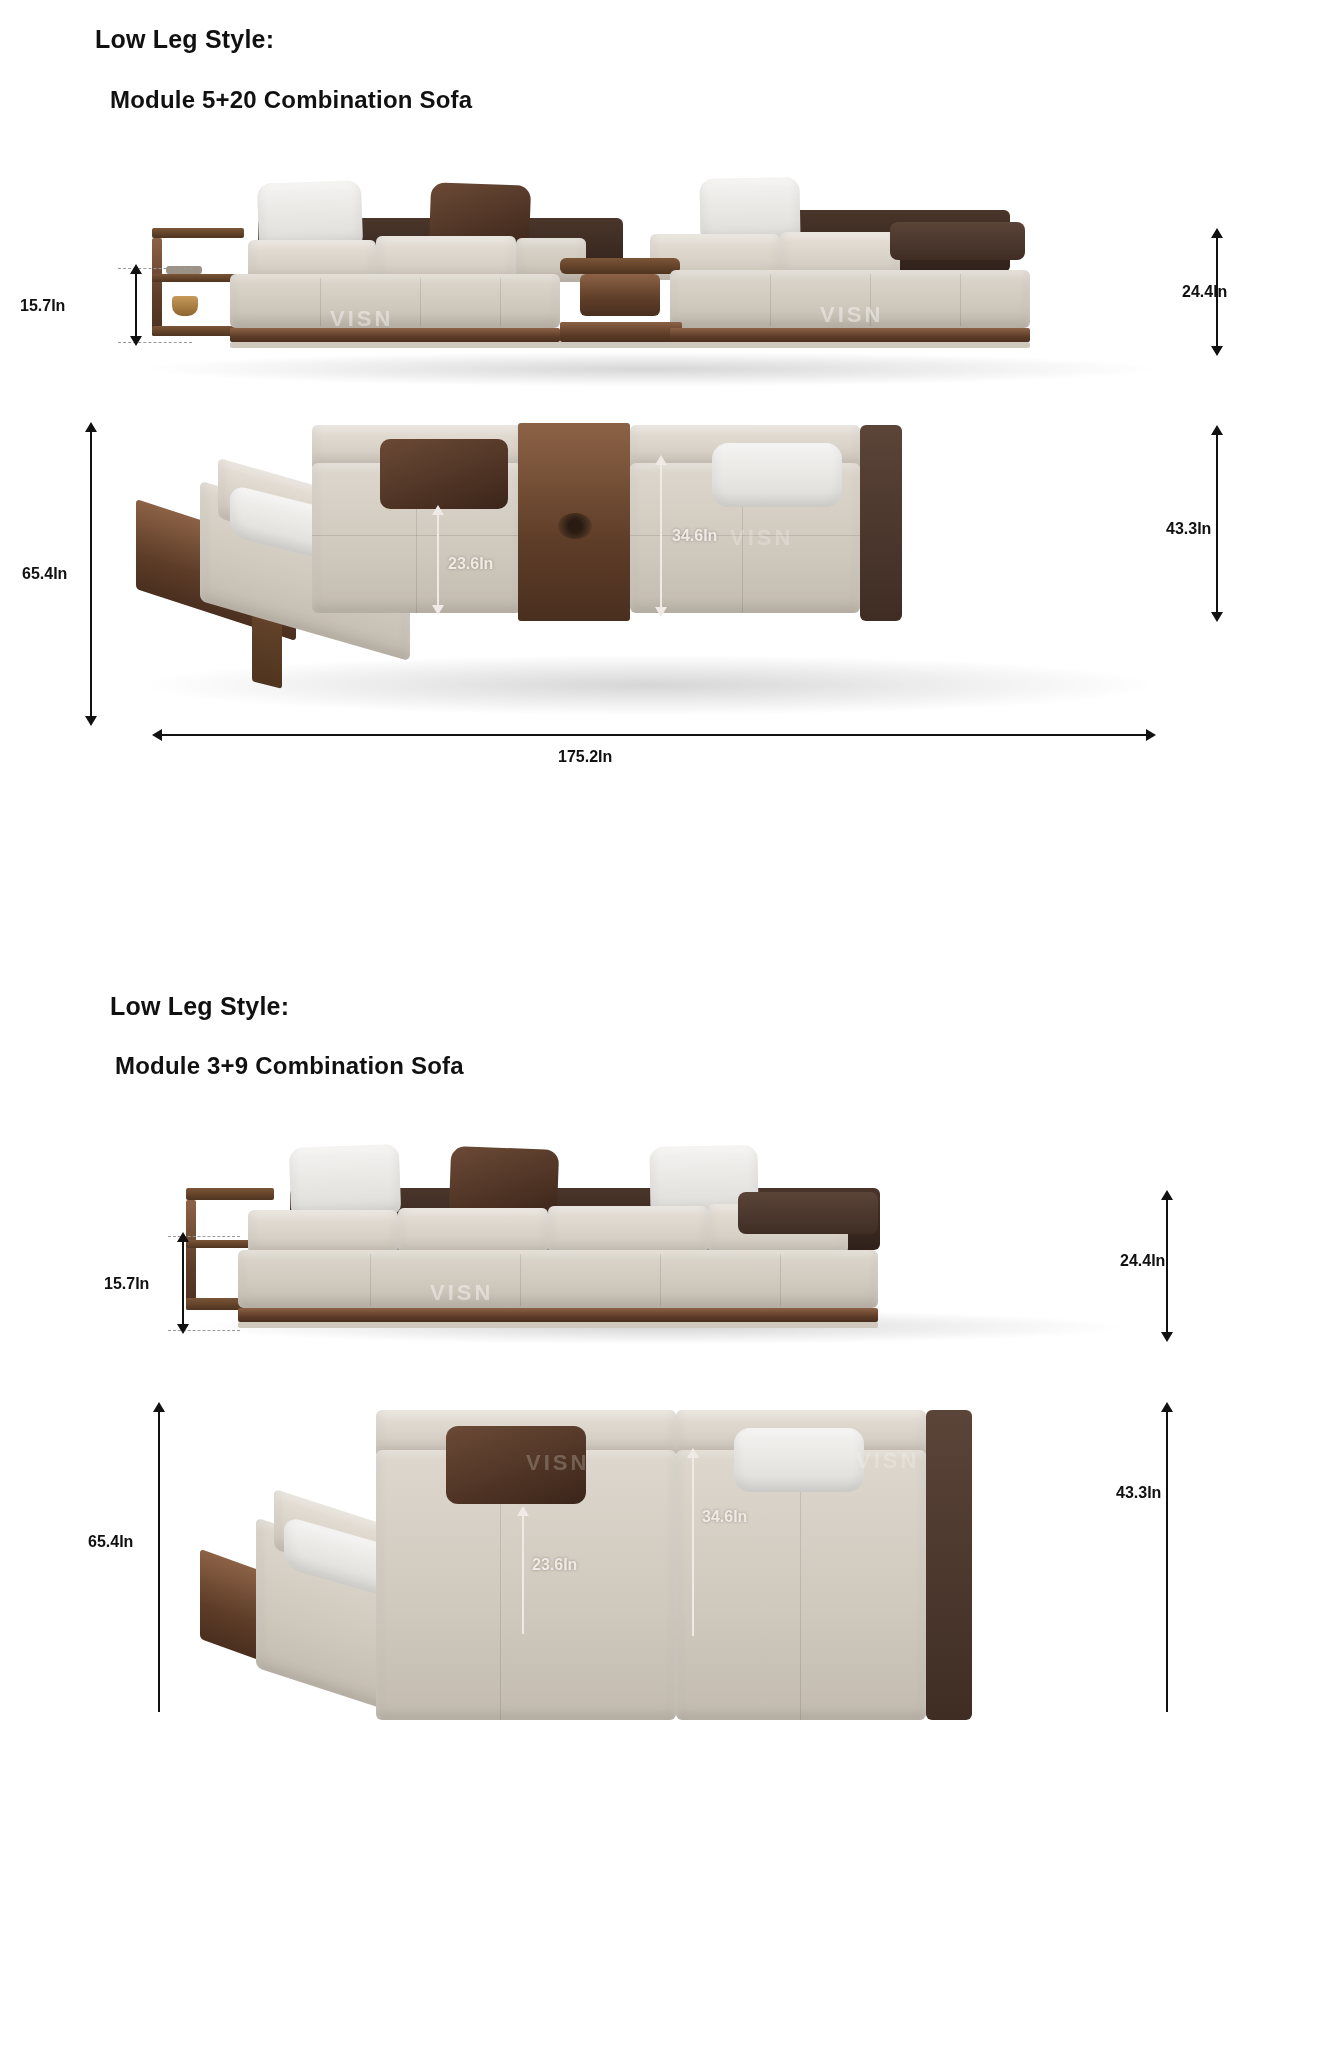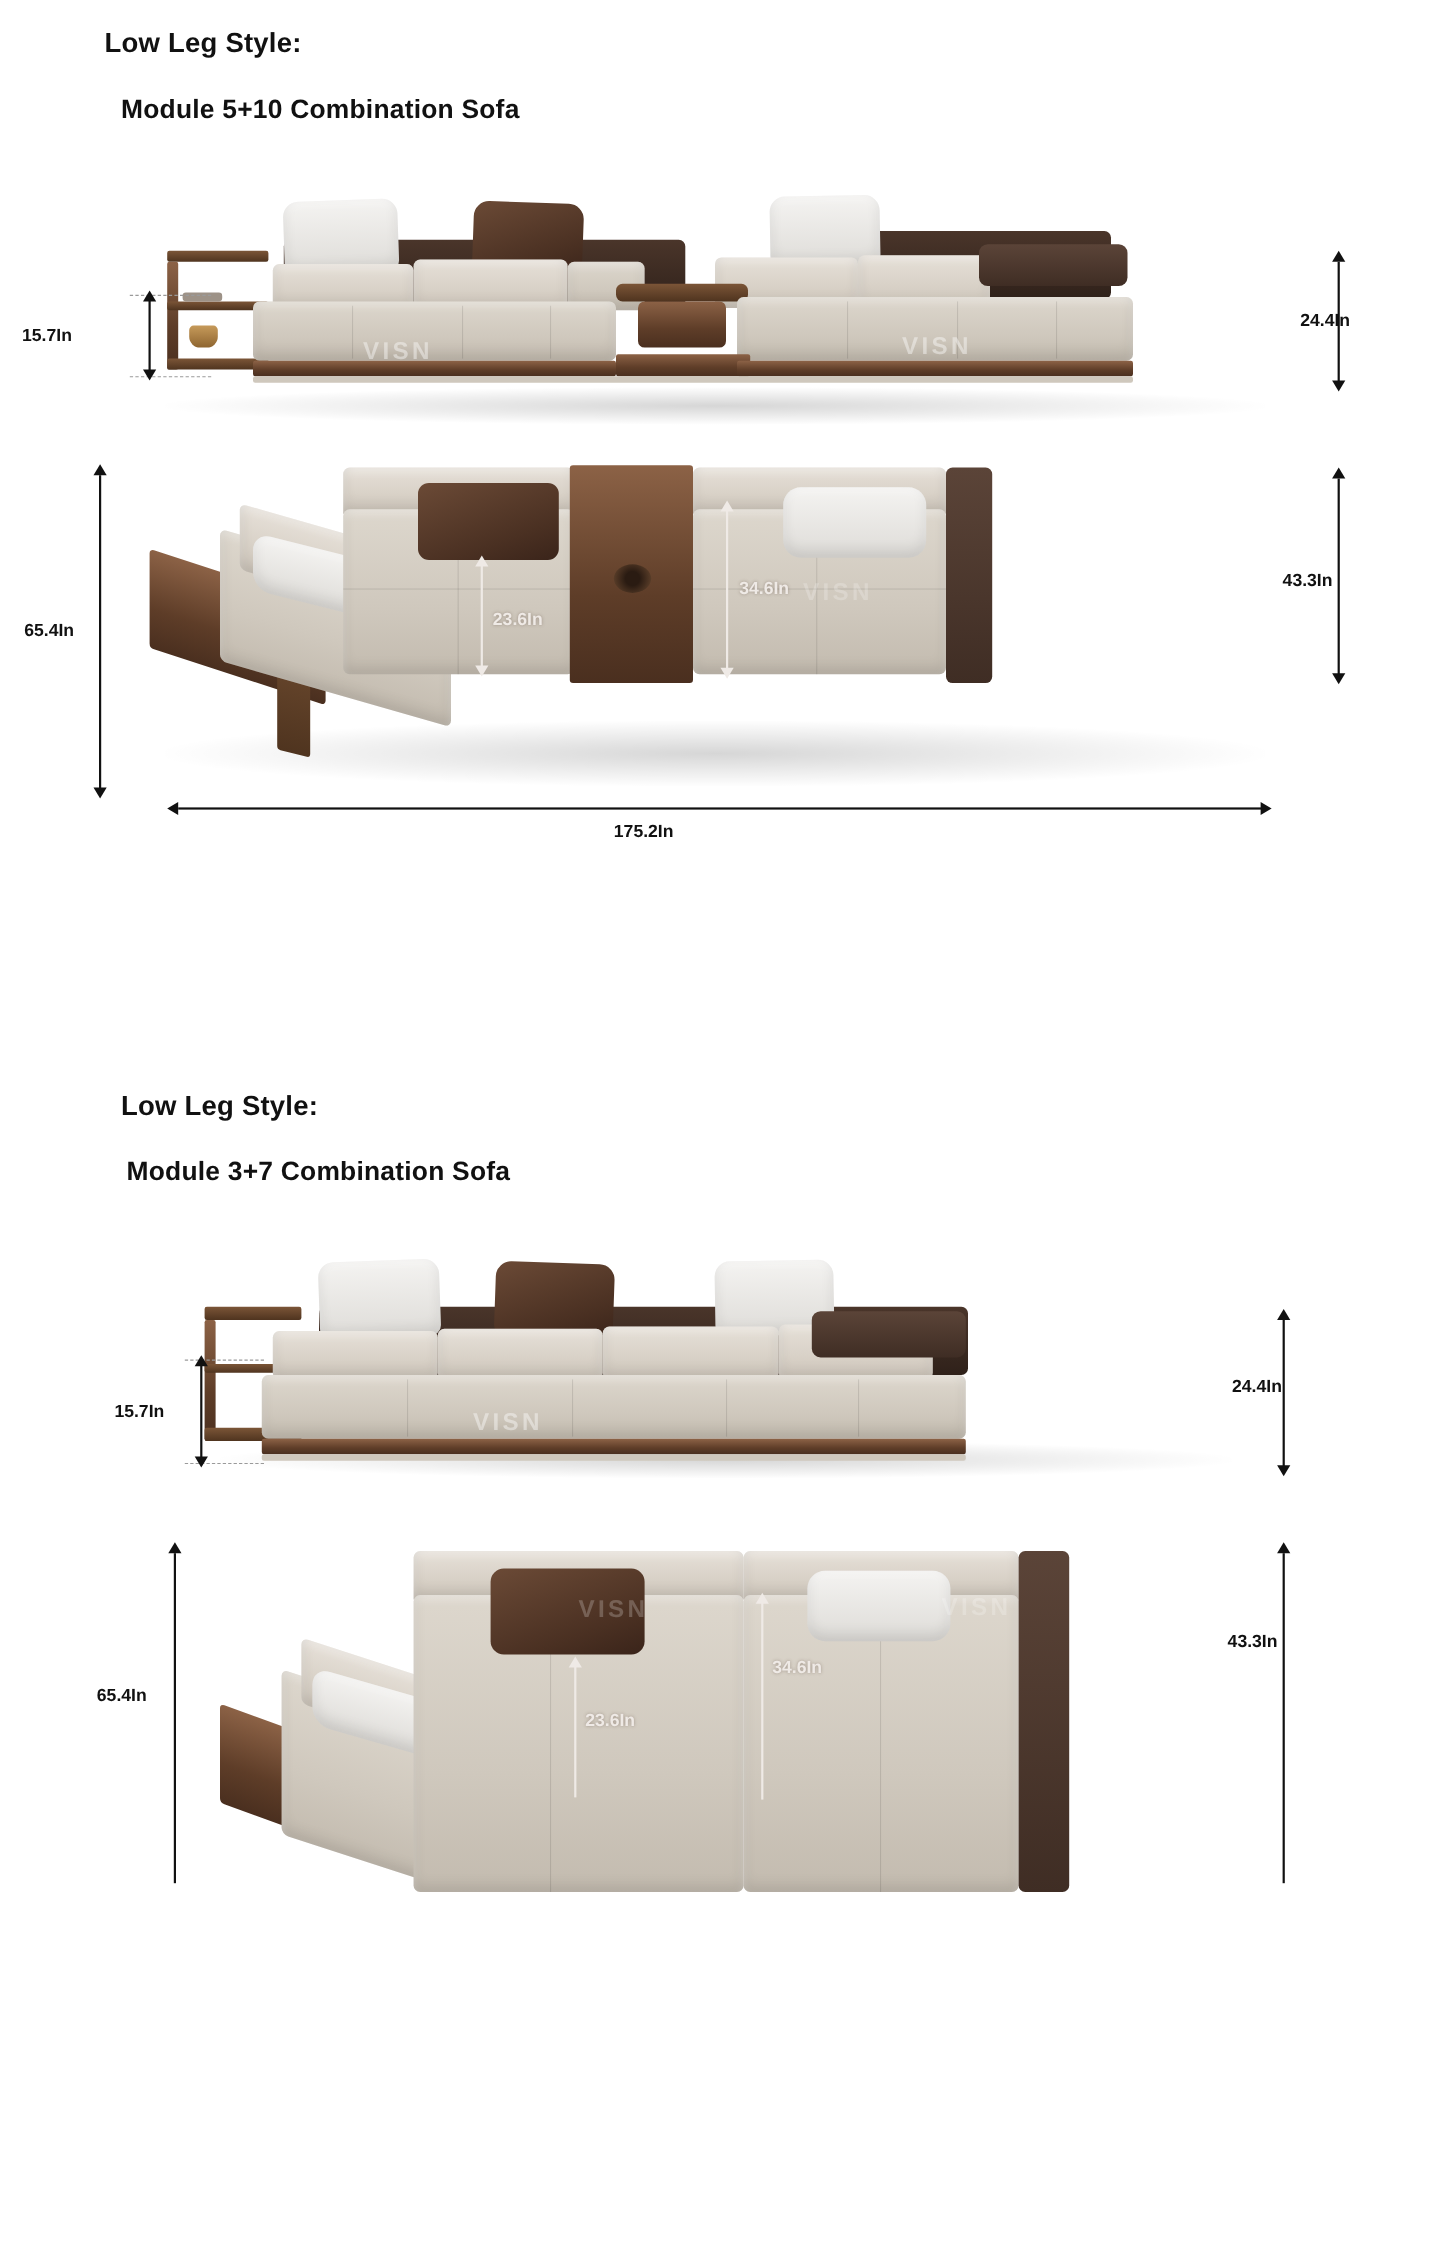--- a/index.html
+++ b/index.html
@@ -42,21 +42,21 @@
   .pil{position:absolute;border-radius:14px 14px 10px 10px;}
   .seam{position:absolute;background:rgba(0,0,0,.10);width:1px;}
   .seamh{position:absolute;background:rgba(0,0,0,.10);height:1px;}
 </style>
 </head>
 <body>
 
 <div class="page">
 
   <div class="heading1" style="left:95px;top:25px;">Low Leg Style:</div>
-  <div class="heading2" style="left:110px;top:86px;">Module 5+10 Combination Sofa</div>
+  <div class="heading2" style="left:110px;top:86px;">Module 5+20 Combination Sofa</div>
 
   <div class="scene" style="left:130px;top:170px;width:1030px;height:210px;">
 
     <div class="ground" style="left:20px;top:182px;width:1000px;height:34px;"></div>
 
     <div class="sh dark2" style="left:128px;top:48px;width:365px;height:62px;"></div>
     <div class="sh dark2" style="left:640px;top:40px;width:240px;height:62px;"></div>
 
     <div class="sh wood2" style="left:22px;top:58px;width:92px;height:10px;border-radius:2px;"></div>
     <div class="sh wood" style="left:22px;top:68px;width:10px;height:98px;border-radius:2px;"></div>
@@ -174,21 +174,21 @@
     <div class="dim-label" style="left:1166px;top:520px;">43.3In</div>
   </div>
   <div>
     <div class="dim-h" style="left:162px;top:734px;width:986px;"></div>
     <div class="arrow left" style="left:152px;top:729px;"></div>
     <div class="arrow right" style="left:1146px;top:729px;"></div>
     <div class="dim-label" style="left:558px;top:748px;">175.2In</div>
   </div>
 
   <div class="heading1" style="left:110px;top:992px;">Low Leg Style:</div>
-  <div class="heading2" style="left:115px;top:1052px;">Module 3+7 Combination Sofa</div>
+  <div class="heading2" style="left:115px;top:1052px;">Module 3+9 Combination Sofa</div>
 
   <div class="scene" style="left:190px;top:1140px;width:960px;height:200px;">
     <div class="ground" style="left:10px;top:170px;width:920px;height:34px;"></div>
 
     <div class="sh dark2" style="left:100px;top:48px;width:590px;height:62px;"></div>
 
     <div class="sh wood2" style="left:-4px;top:48px;width:88px;height:12px;border-radius:2px;"></div>
     <div class="sh wood" style="left:-4px;top:60px;width:10px;height:110px;border-radius:2px;"></div>
     <div class="sh wood2" style="left:-4px;top:100px;width:88px;height:8px;border-radius:2px;"></div>
     <div class="sh wood2" style="left:-4px;top:158px;width:88px;height:12px;border-radius:2px;"></div>

